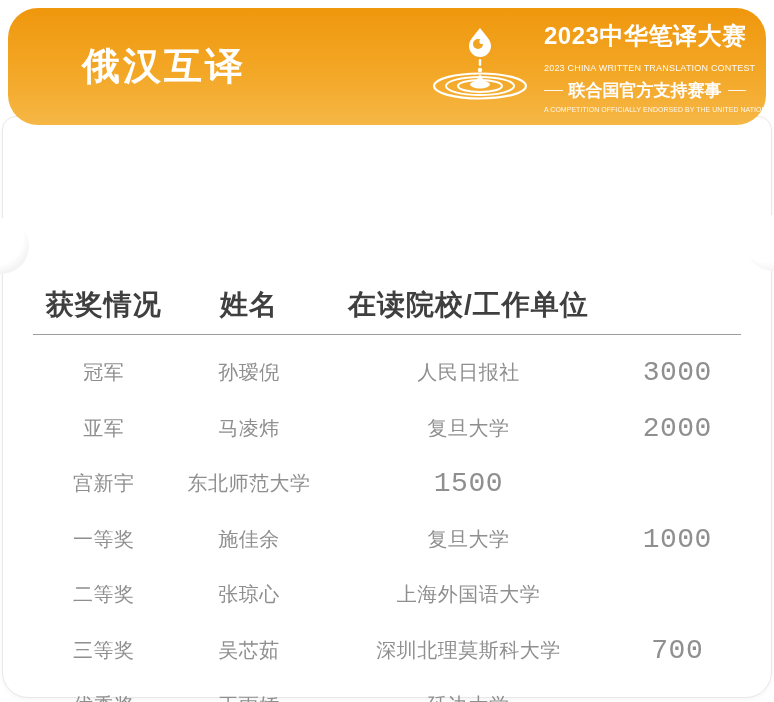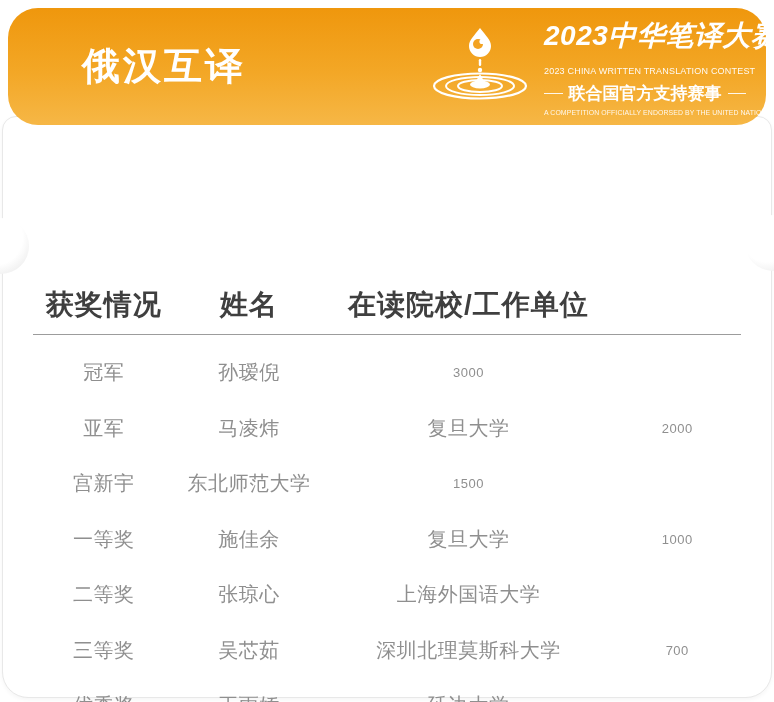--- a/index.html
+++ b/index.html
@@ -46,26 +46,25 @@
     margin-left: auto;
     margin-right: 20px;
     display: flex;
     align-items: center;
     gap: 12px;
   }
   .ripple-icon { width: 104px; height: 82px; display: block; }
 
   .contest-block { width: 202px; color: #ffffff; text-align: center; }
   .contest-title-zh {
-    font-size: 28px;
+    font-size: 24px;
     font-weight: bold;
     white-space: nowrap;
     letter-spacing: 0.5px;
     text-align: left;
-    font-style: italic;
   }
   .contest-sub-en {
     font-size: 9px;
     letter-spacing: 0.2px;
     white-space: nowrap;
     margin-top: 11px;
     opacity: 0.95;
     text-align: left;
   }
   .endorse-row {
@@ -117,39 +116,40 @@
   .trow {
     display: grid;
     grid-template-columns: 20% 21% 41% 18%;
     align-items: center;
     height: 55.5px;
     color: var(--body-text);
     font-size: 20px;
     letter-spacing: 0.5px;
   }
   .trow > div { text-align: center; white-space: nowrap; }
-  .prize-cell { font-size: 13px; }
+  .prize-cell { font-size: 28px; font-family: Liberation Mono, monospace; }
 </style>
 </head>
 <body>
 
 <div class="card">
   <div class="notch notch-left"></div>
   <div class="notch notch-right"></div>
 
   <div class="table-wrap">
     <div class="thead">
       <div>获奖情况</div>
       <div>姓名</div>
       <div>在读院校/工作单位</div>
     </div>
     <div class="tbody">
   <div class="trow">
     <div>冠军</div>
     <div>孙瑷倪</div>
+    <div>人民日报社</div>
     <div class="prize-cell">3000</div>
   </div>
 
   <div class="trow">
     <div>亚军</div>
     <div>马凌炜</div>
     <div>复旦大学</div>
     <div class="prize-cell">2000</div>
   </div>
 

